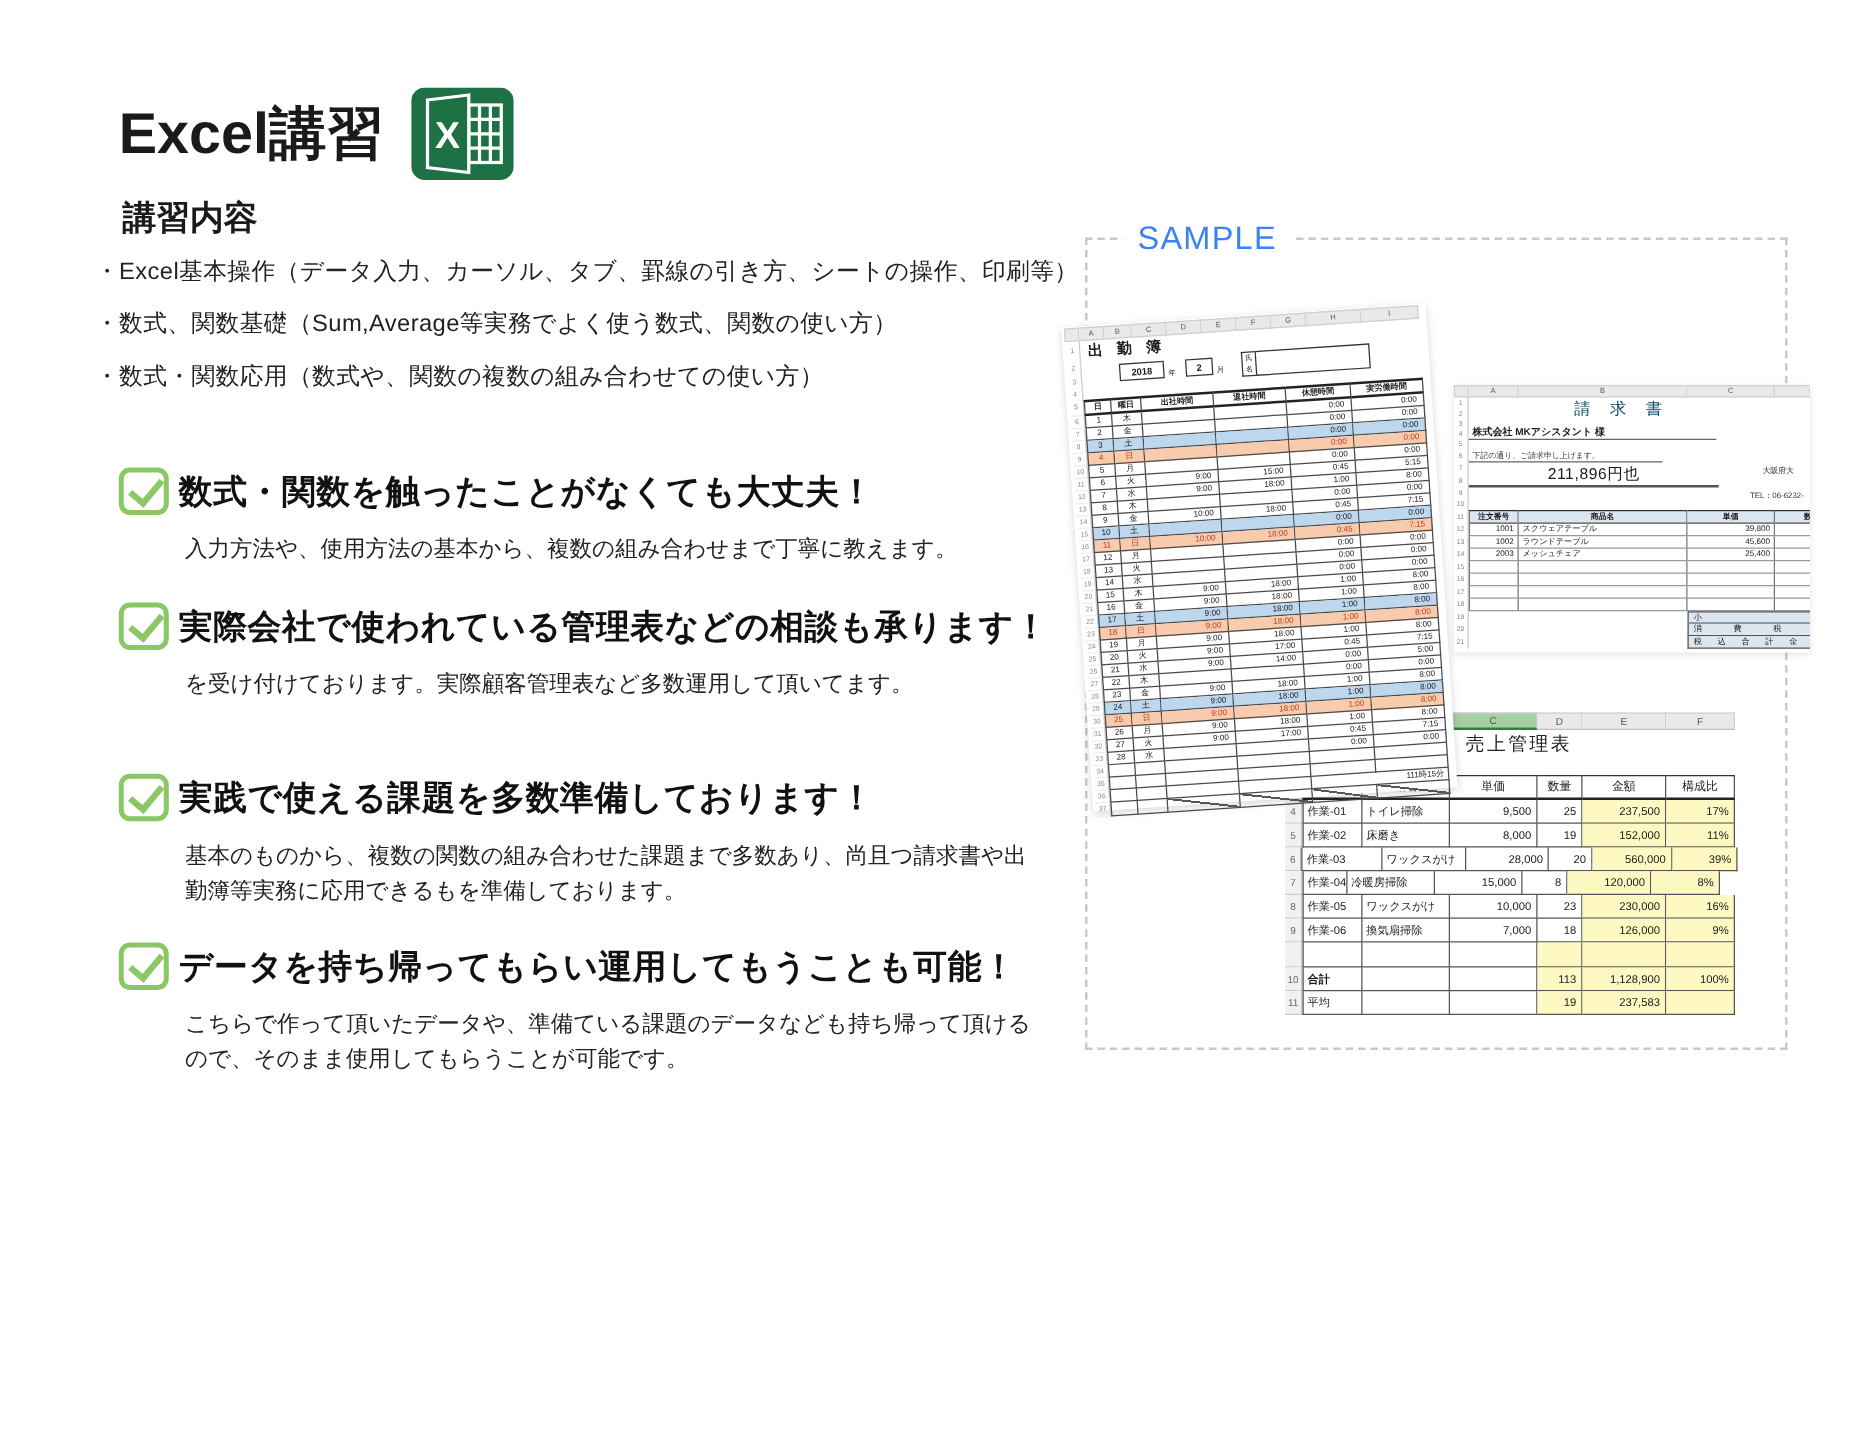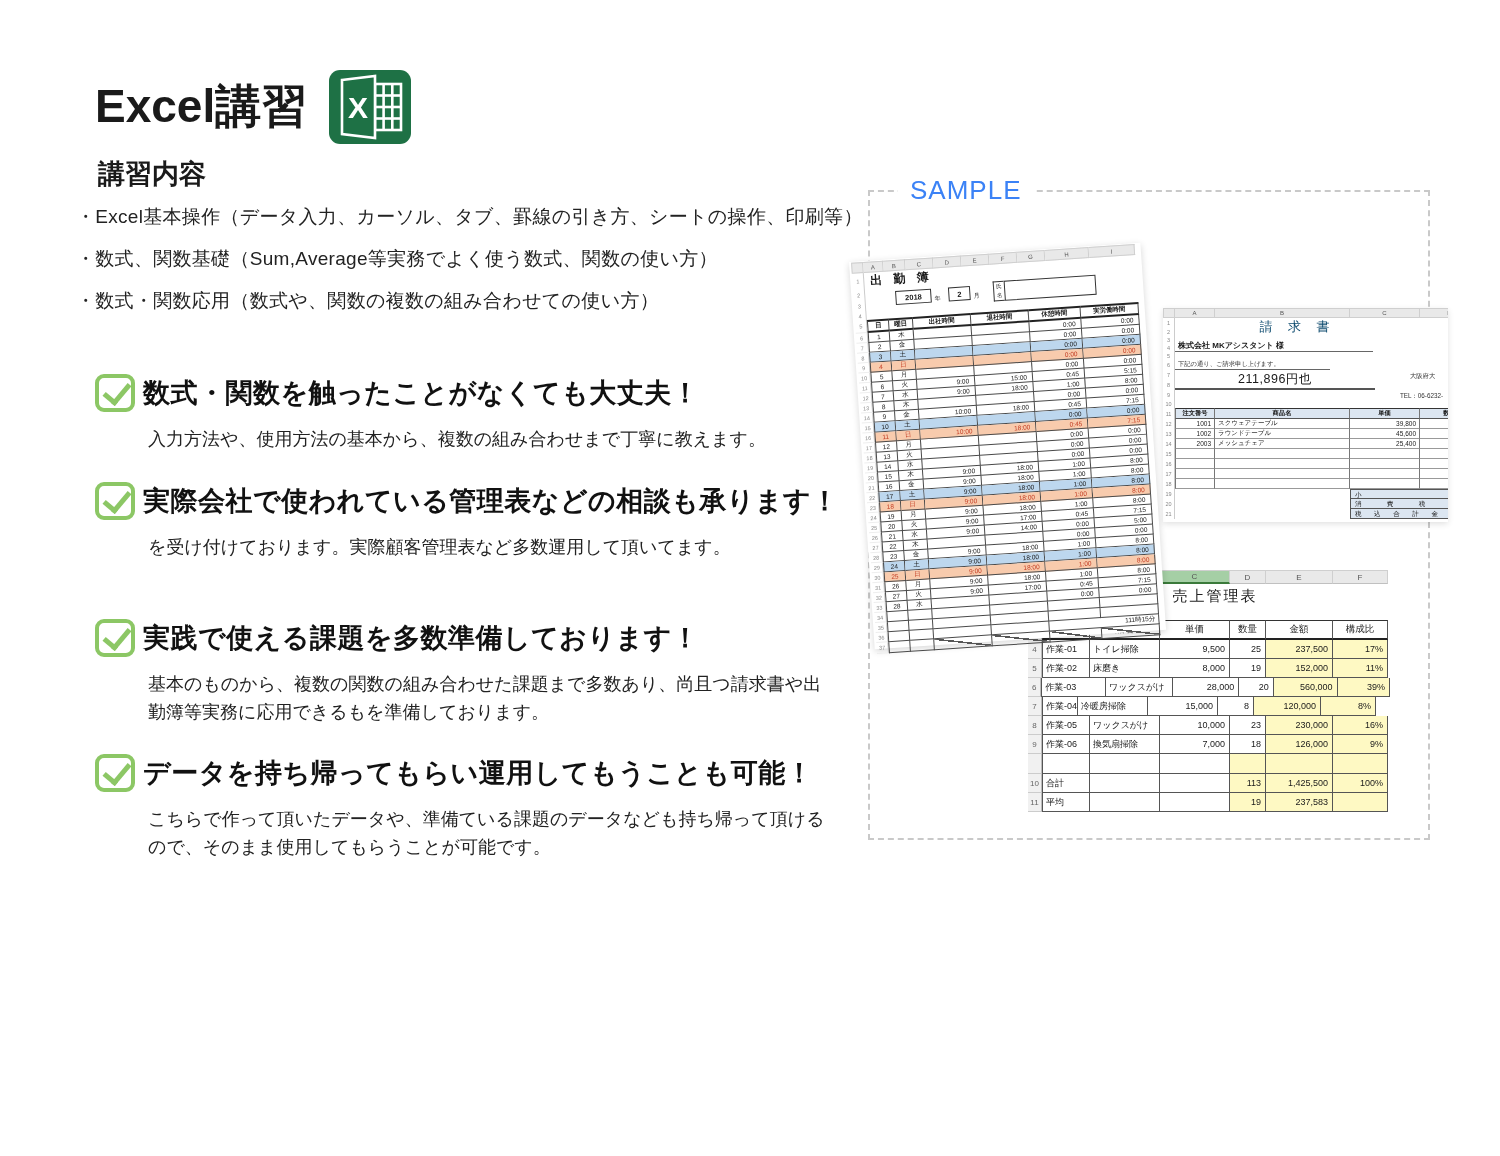--- a/index.html
+++ b/index.html
@@ -273,25 +273,25 @@
         <div class="snum"></div>
         <div class="scell " style="width: 48px;"></div>
         <div class="scell " style="width: 70px;"></div>
         <div class="scell " style="width: 70px;"></div>
         <div class="scell pink" style="width: 36px;"></div>
         <div class="scell pink" style="width: 67px;"></div>
         <div class="scell pink" style="width: 55px;"></div>
       </div>
       <div class="srow " style="height: 19px;">
         <div class="snum">10</div>
-        <div class="scell " style="width: 48px;">合計</div>
+        <div class="scell " style="width: 48px; font-weight: bold;">合計</div>
         <div class="scell " style="width: 70px;"></div>
         <div class="scell snm" style="width: 70px;"></div>
         <div class="scell snm pink" style="width: 36px;">113</div>
-        <div class="scell snm pink" style="width: 67px;">1,425,500</div>
+        <div class="scell snm pink" style="width: 67px;">1,128,900</div>
         <div class="scell snm pink" style="width: 55px;">100%</div>
       </div>
       <div class="srow " style="height: 19px;">
         <div class="snum">11</div>
         <div class="scell " style="width: 48px;">平均</div>
         <div class="scell " style="width: 70px;"></div>
         <div class="scell snm" style="width: 70px;"></div>
         <div class="scell snm pink" style="width: 36px;">19</div>
         <div class="scell snm pink" style="width: 67px;">237,583</div>
         <div class="scell snm pink" style="width: 55px;"></div>

